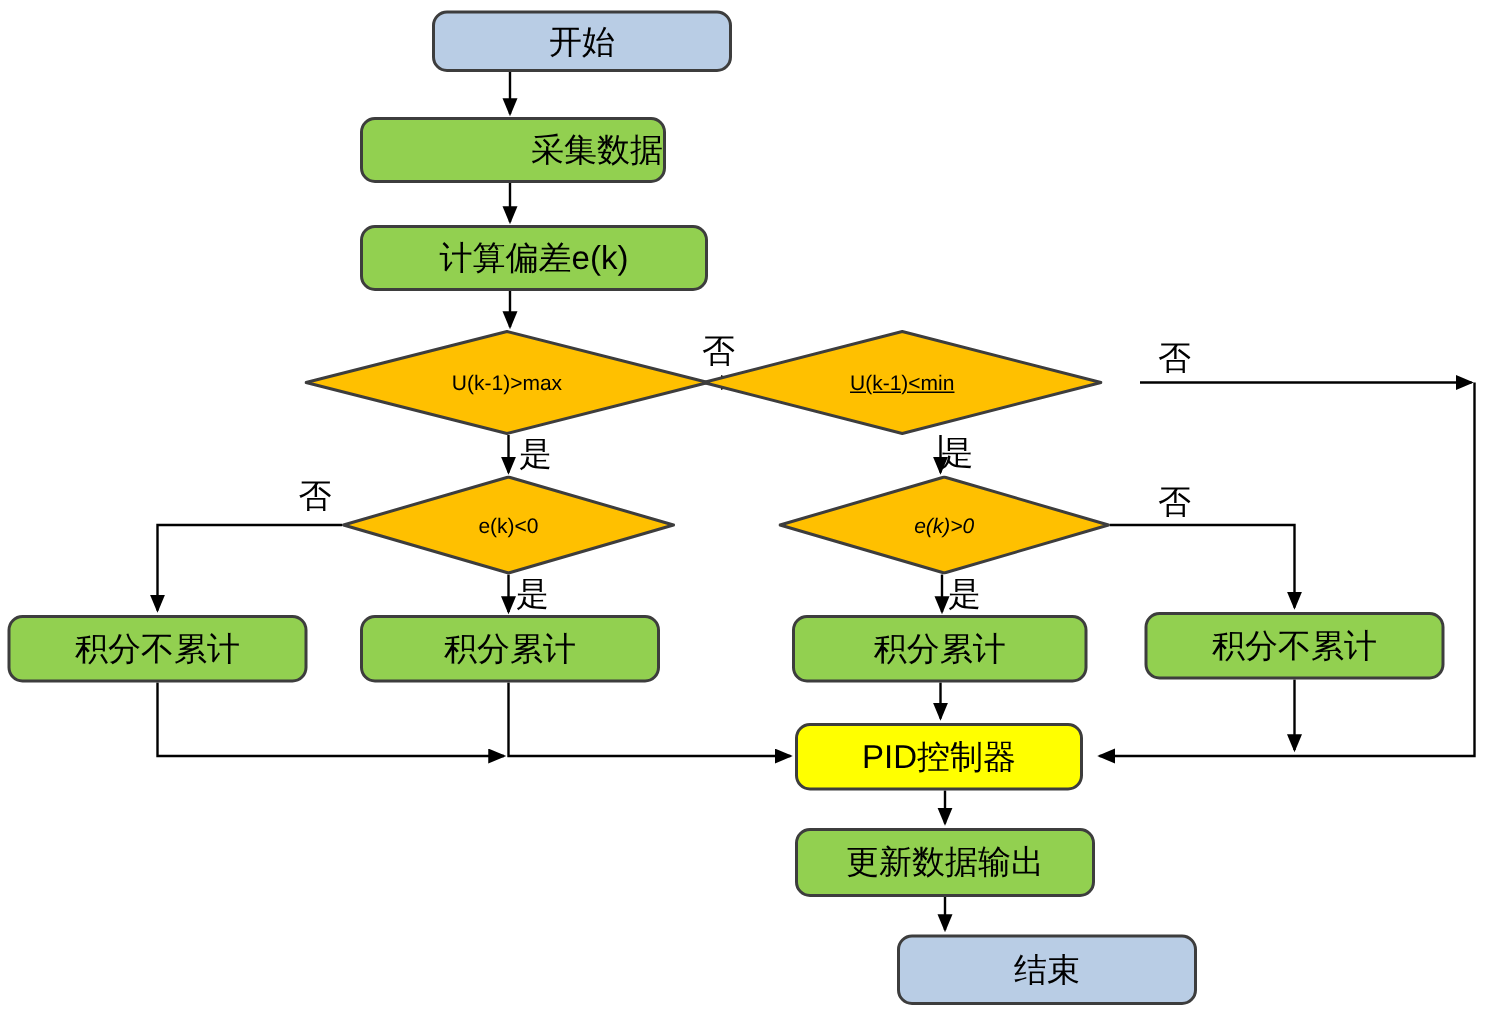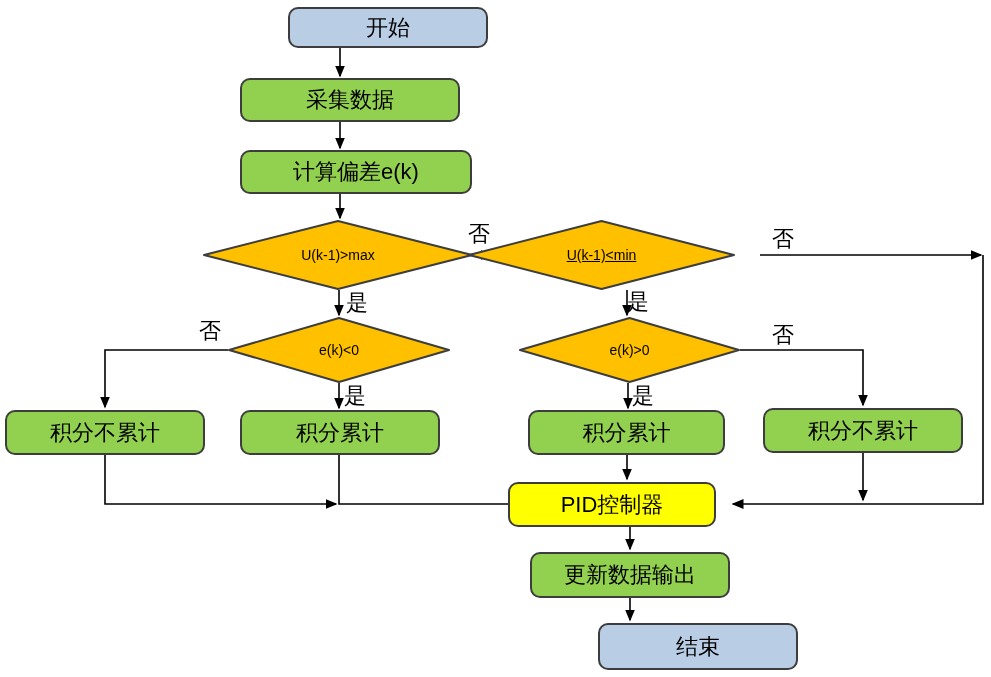--- a/index.html
+++ b/index.html
@@ -110,21 +110,21 @@
       <polyline points="339,455 339,504 527,504" marker-end="url(#arrowhead)"></polyline>
       <polyline points="627,455 627,479" marker-end="url(#arrowhead)"></polyline>
       <polyline points="863,453 863,500" marker-end="url(#arrowhead)"></polyline>
       <polyline points="630,527 630,549" marker-end="url(#arrowhead)"></polyline>
       <polyline points="630,598 630,620" marker-end="url(#arrowhead)"></polyline>
     </svg>
   <div id="node-layer">
       <div class="node terminator" style="left: 240px; top: 7px; width: 200px; height: 41px;">
         <span class="node-label">开始</span>
       </div>
-      <div class="node process" style="left: 240px; top: 78px; width: 220px; height: 44px;">
+      <div class="node process" style="left: 240px; top: 78px; width: 204px; height: 44px; justify-content: flex-end;">
         <span class="node-label">采集数据</span>
       </div>
       <div class="node process" style="left: 240px; top: 150px; width: 232px; height: 44px;">
         <span class="node-label">计算偏差e(k)</span>
       </div>
       <div class="node decision" style="left: 203px; top: 220px; width: 270px; height: 70px;">
         <svg class="diamond-svg" viewBox="0 0 270 70">
           <polygon points="135,1 269,35 135,69 1,35"></polygon>
         </svg>
         <span class="node-label">U(k-1)&gt;max</span>
@@ -134,39 +134,39 @@
           <polygon points="133.5,1 266,35 133.5,69 1,35"></polygon>
         </svg>
         <span class="node-label">U(k-1)&lt;min</span>
       </div>
       <div class="node decision" style="left: 228px; top: 317px; width: 222px; height: 66px;">
         <svg class="diamond-svg" viewBox="0 0 222 66">
           <polygon points="111,1 221,33 111,65 1,33"></polygon>
         </svg>
         <span class="node-label">e(k)&lt;0</span>
       </div>
-      <div class="node decision" style="left: 519px; top: 317px; width: 221px; height: 66px;">
+      <div class="node decision" style="left: 519px; top: 317px; width: 221px; height: 66px; font-style: italic;">
         <svg class="diamond-svg" viewBox="0 0 221 66">
           <polygon points="110.5,1 220,33 110.5,65 1,33"></polygon>
         </svg>
         <span class="node-label">e(k)&gt;0</span>
       </div>
       <div class="node process" style="left: 5px; top: 410px; width: 200px; height: 45px;">
         <span class="node-label">积分不累计</span>
       </div>
       <div class="node process" style="left: 240px; top: 410px; width: 200px; height: 45px;">
         <span class="node-label">积分累计</span>
       </div>
       <div class="node process" style="left: 528px; top: 410px; width: 197px; height: 45px;">
         <span class="node-label">积分累计</span>
       </div>
       <div class="node process" style="left: 763px; top: 408px; width: 200px; height: 45px;">
         <span class="node-label">积分不累计</span>
       </div>
-      <div class="node pid" style="left: 508px; top: 482px; width: 208px; height: 45px;">
+      <div class="node pid" style="left: 530px; top: 482px; width: 192px; height: 45px;">
         <span class="node-label">PID控制器</span>
       </div>
       <div class="node process" style="left: 530px; top: 552px; width: 200px; height: 46px;">
         <span class="node-label">更新数据输出</span>
       </div>
       <div class="node terminator" style="left: 550px; top: 623px; width: 200px; height: 47px;">
         <span class="node-label">结束</span>
       </div>
     </div>
   <div id="label-layer">

